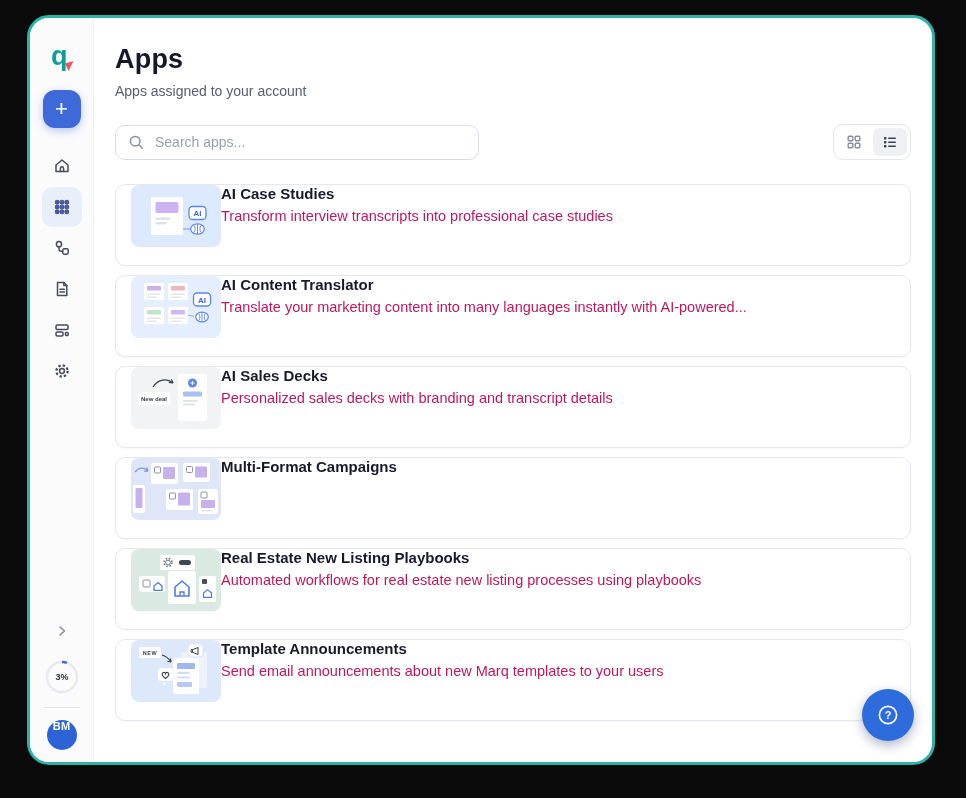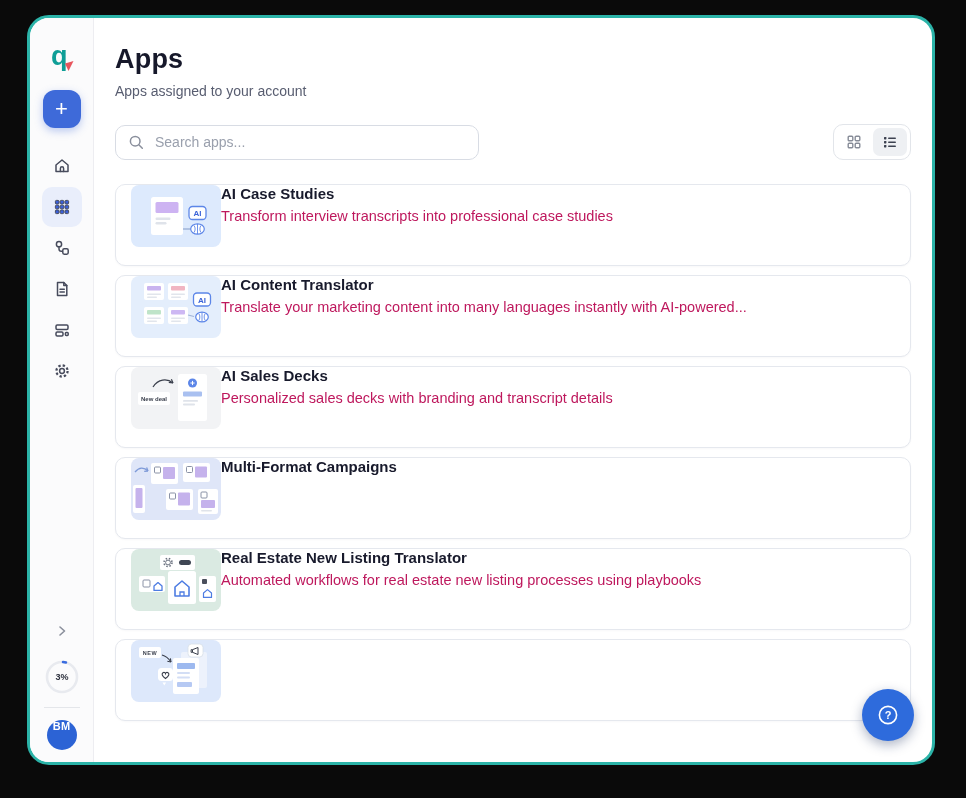--- a/index.html
+++ b/index.html
@@ -325,21 +325,21 @@
             <path d="M23 37 l4 -3.4 4 3.4 v4.4 h-8 z" fill="none" stroke="#4d7ce2" stroke-width="1.3" stroke-linejoin="round"></path>
             <rect x="37" y="22" width="28" height="33" rx="2.5" fill="#fff"></rect>
             <path d="M44 38 l7 -6 7 6 v9 h-14 z" fill="none" stroke="#4d7ce2" stroke-width="1.6" stroke-linejoin="round"></path>
             <path d="M49 47 v-4 h4 v4" fill="none" stroke="#4d7ce2" stroke-width="1.3"></path>
             <rect x="68" y="27" width="17" height="26" rx="2" fill="#fff"></rect>
             <rect x="71" y="30" width="5" height="5" rx="1" fill="#4a4f5c"></rect>
             <path d="M72.5 44 l4 -3.4 4 3.4 v4.4 h-8 z" fill="none" stroke="#4d7ce2" stroke-width="1.2" stroke-linejoin="round"></path>
           </svg>
         </div>
         <div class="card-text">
-          <div class="card-title">Real Estate New Listing Translator</div>
+          <div class="card-title">Real Estate New Listing Playbooks</div>
           <div class="card-desc">Automated workflows for real estate new listing processes using playbooks</div>
         </div>
       </div>
 
       <div class="app-card">
         <div class="thumb" style="background:#dde8fb">
           <svg viewBox="0 0 90 62" width="90" height="62">
             <rect x="50" y="12" width="26" height="36" rx="2" fill="#edf2fc"></rect>
             <rect x="42" y="18" width="26" height="36" rx="2" fill="#fff"></rect>
             <rect x="46" y="23" width="18" height="6" rx="1" fill="#9db9ef"></rect>
@@ -350,20 +350,24 @@
             <text x="19" y="15" text-anchor="middle" font-size="5.5" font-weight="bold" fill="#3a3f4c" letter-spacing="0.5" font-family="Liberation Sans, sans-serif">NEW</text>
             <path d="M31 15 c4 1 7 4 9 7" fill="none" stroke="#3a3f4c" stroke-width="1.1"></path>
             <path d="M40 22 l-3.6 -0.8 M40 22 l-0.6 -3.6" stroke="#3a3f4c" stroke-width="1.1" fill="none"></path>
             <rect x="57" y="4" width="15" height="13" rx="3.5" fill="#fff" stroke="#d8dfe9" stroke-width="0.8"></rect>
             <path d="M67 7.5 v7 l-5.5 -2.2 v-2.6 z M61.5 9.7 h-1.4 v2.6 h1.4" fill="none" stroke="#3a3f4c" stroke-width="1" stroke-linejoin="round"></path>
             <rect x="27" y="28" width="15" height="13" rx="3.5" fill="#fff"></rect>
             <path d="M31.5 42.5 l1.8 3 1.8 -3 z" fill="#fff"></path>
             <path d="M34.5 38.5 c-3.2 -2 -4.3 -4.6 -2.6 -5.8 c1.2 -0.8 2.3 -0.2 2.6 0.8 c0.3 -1 1.4 -1.6 2.6 -0.8 c1.7 1.2 0.6 3.8 -2.6 5.8 z" fill="none" stroke="#3a3f4c" stroke-width="1.1"></path>
           </svg>
         </div>
+        <div class="card-text">
+          <div class="card-title">Template Announcements</div>
+          <div class="card-desc">Send email announcements about new Marq templates to your users</div>
+        </div>
       </div>
 
     </div>
   </main>
 </div>
 
 <button class="help-btn">
   <svg width="26" height="26" viewBox="0 0 26 26">
     <circle cx="13" cy="13" r="8.6" fill="none" stroke="#fff" stroke-width="1.6"></circle>
     <text x="13" y="17" text-anchor="middle" font-size="11" font-weight="bold" fill="#fff" font-family="Liberation Sans, sans-serif">?</text>

